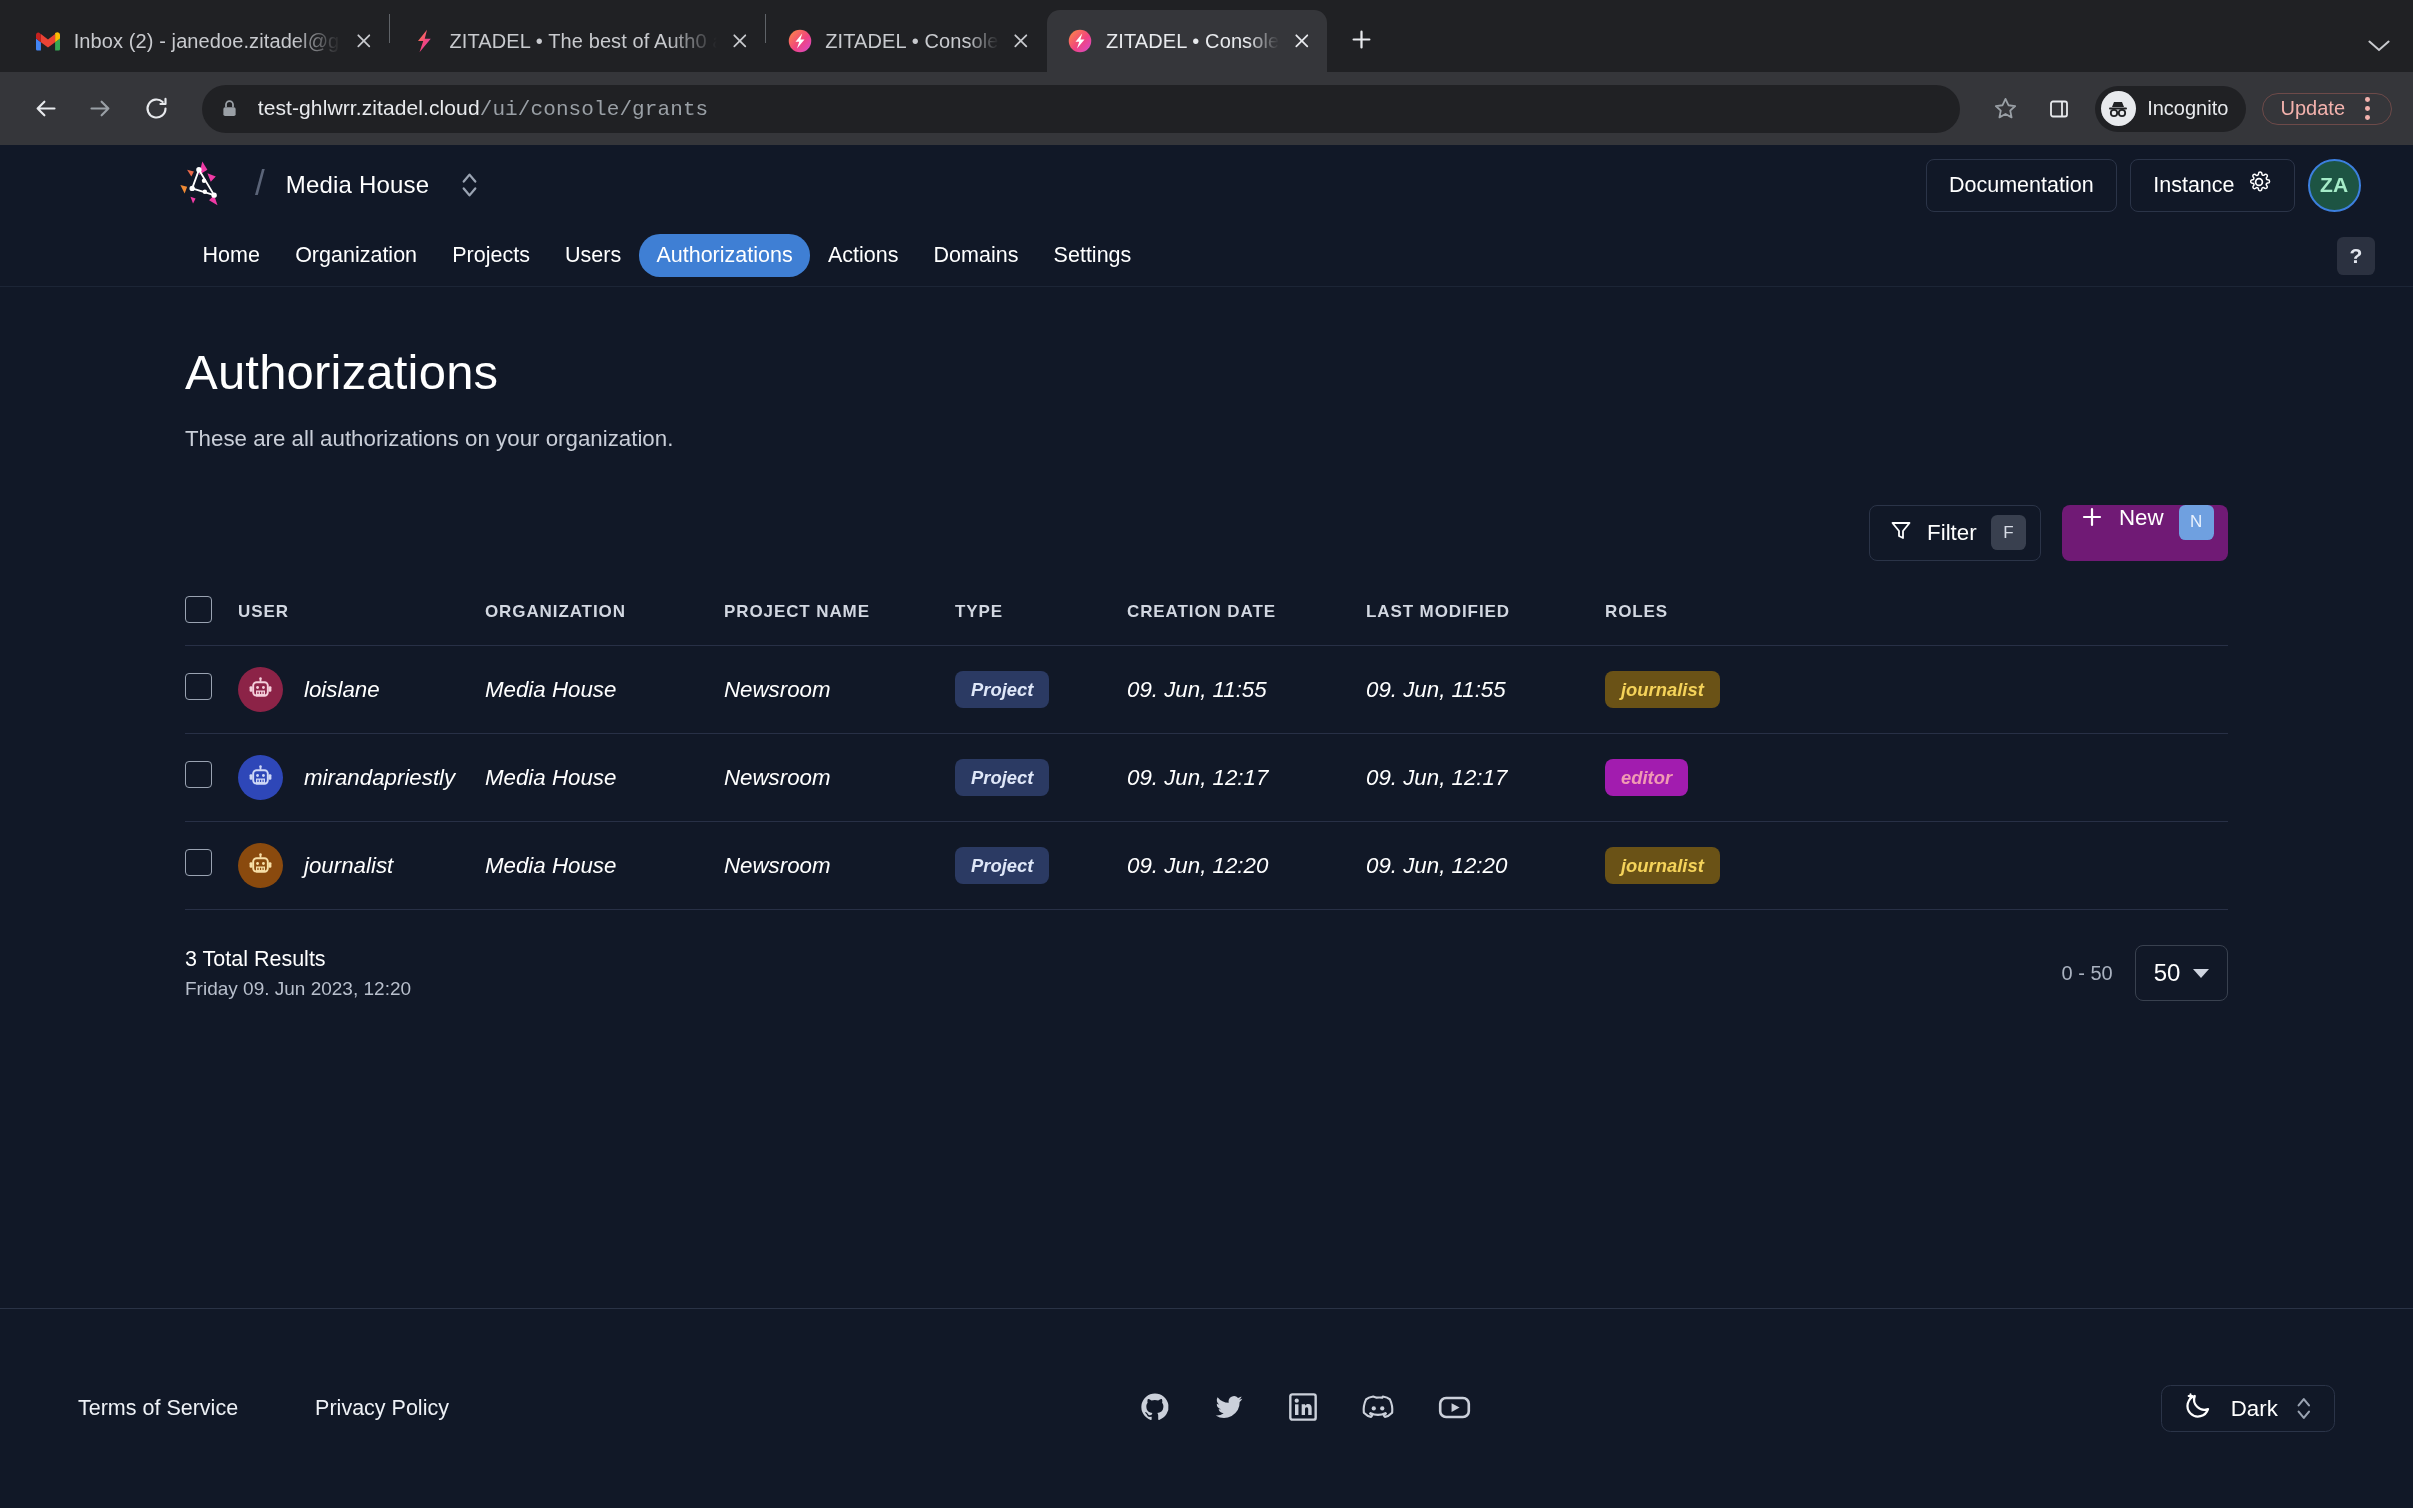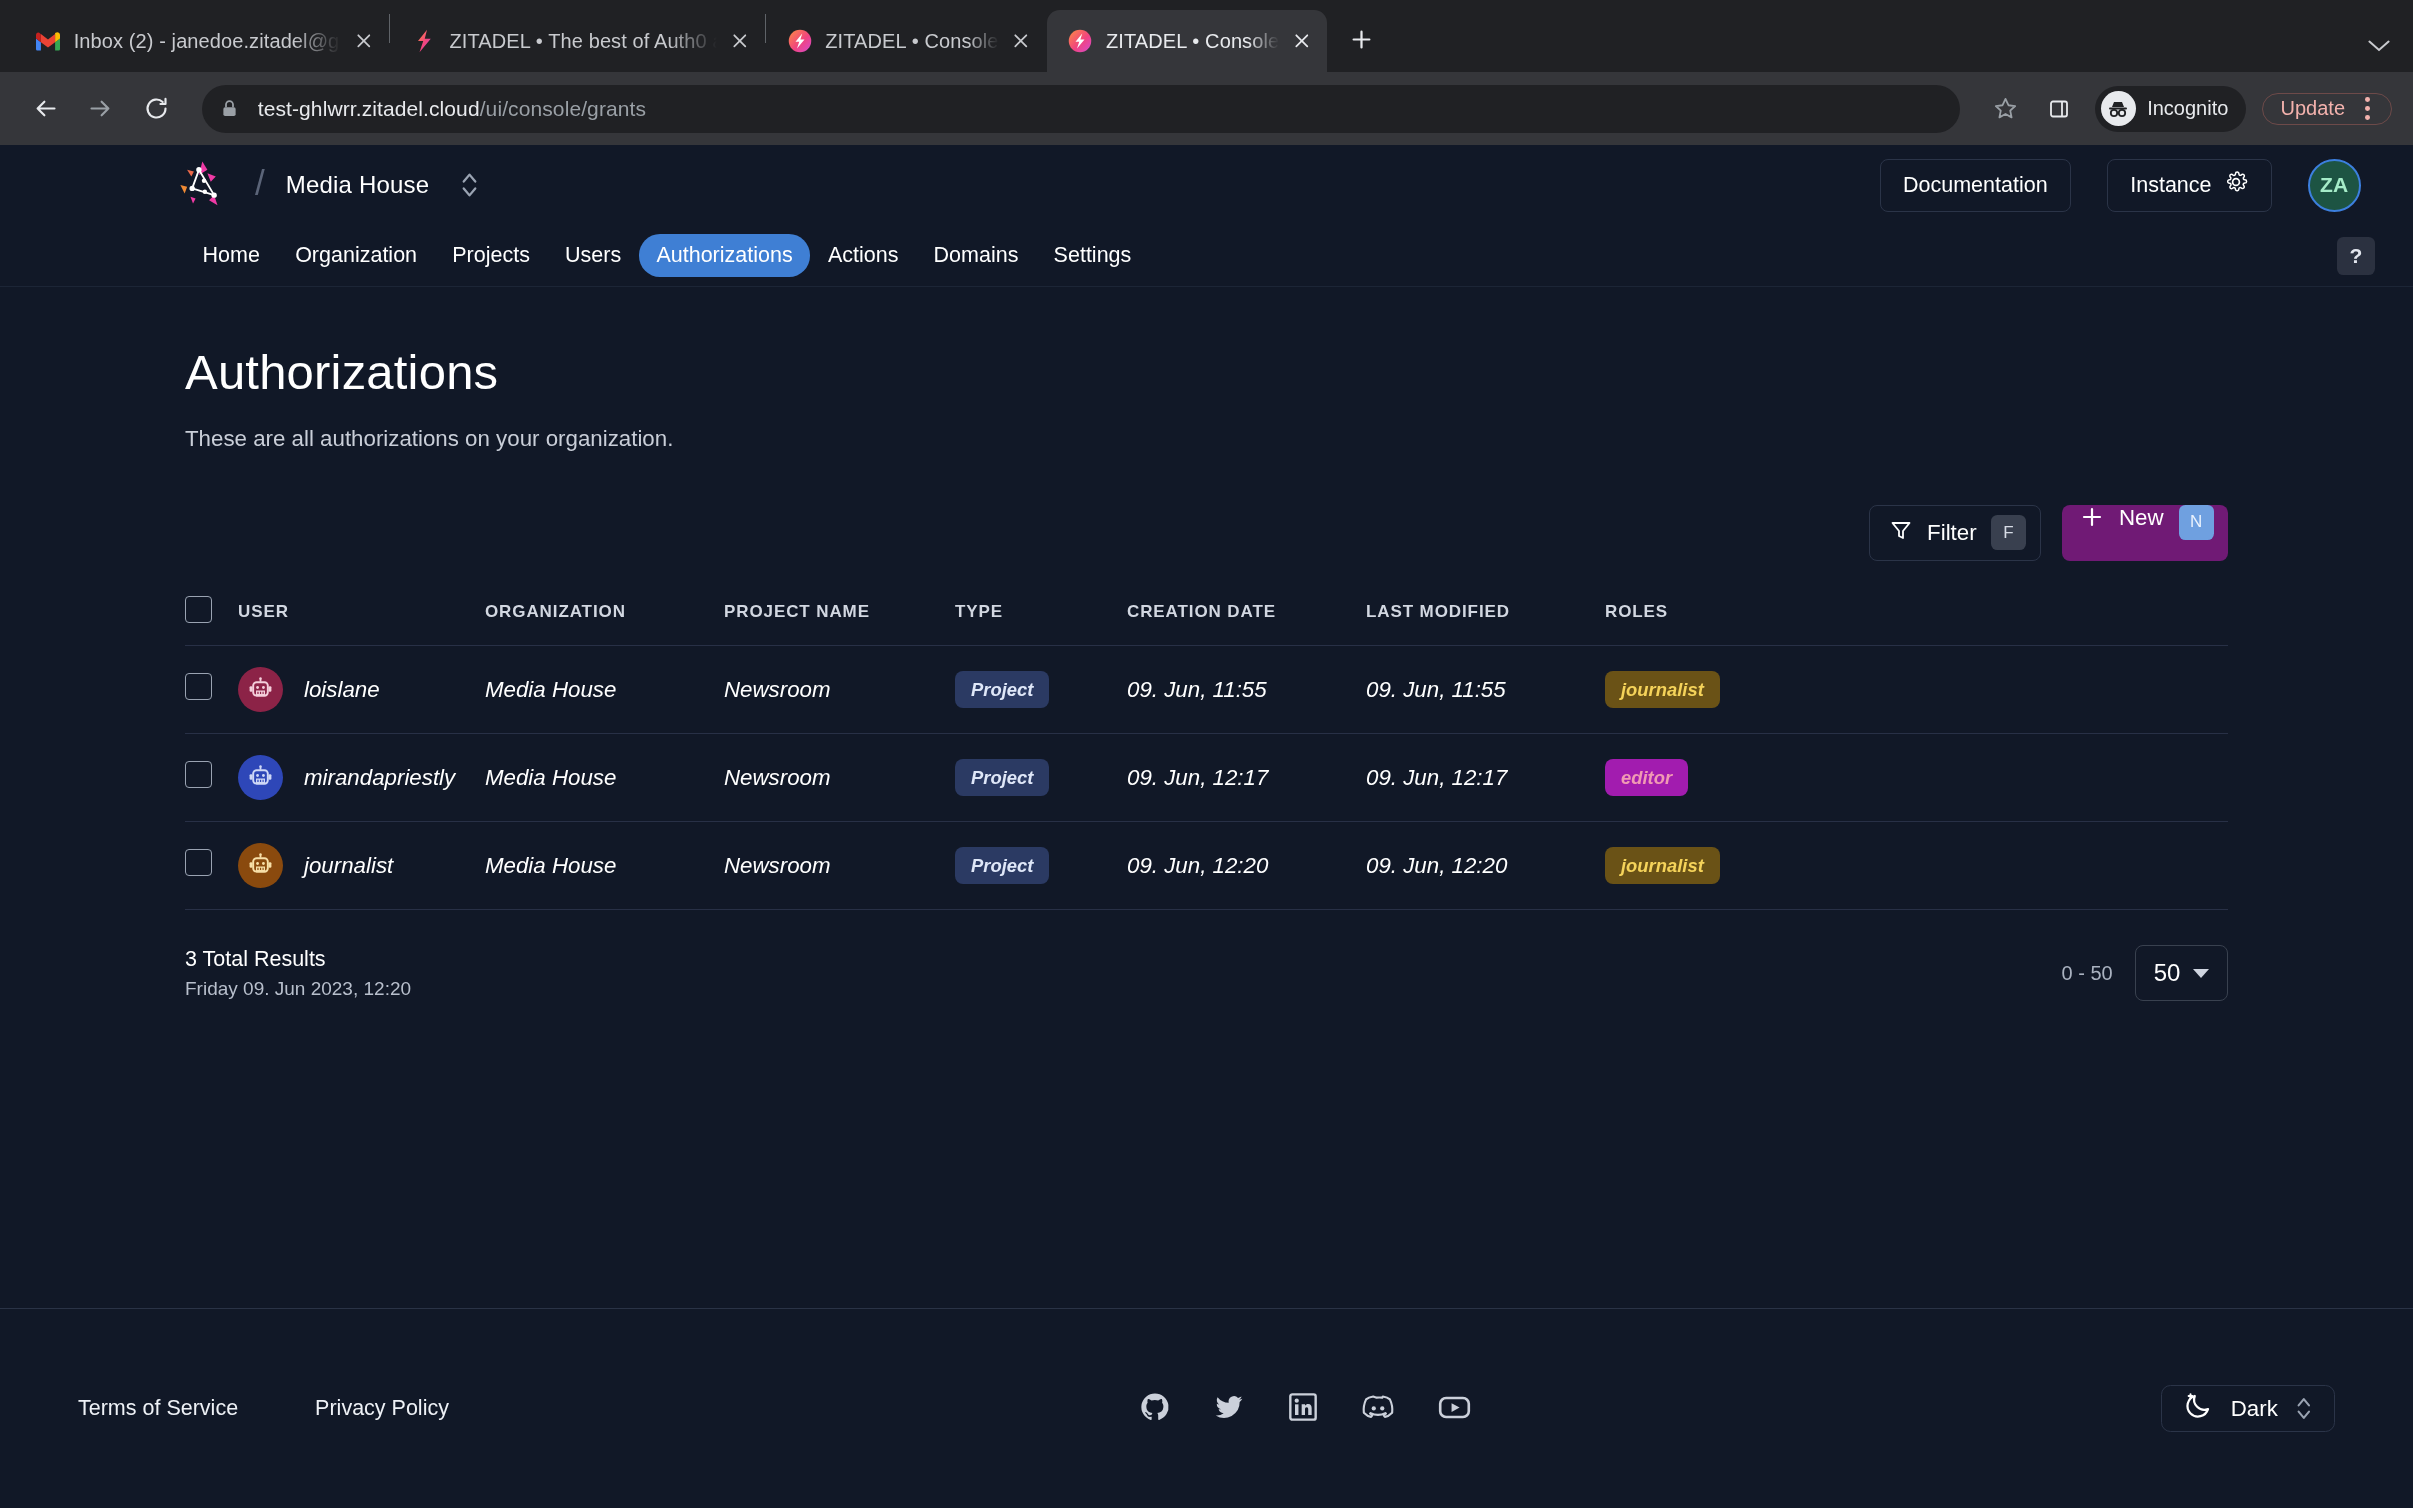--- a/index.html
+++ b/index.html
@@ -85,21 +85,21 @@
     color: #e8eaed;
   }
   .omnibox {
     flex: 1 1 auto; height: 48px; margin: 0 14.4px;
     background: #202124; border-radius: 24px;
     display: flex; align-items: center; padding: 0 17.6px;
     position: relative;
   }
   .omnibox .lock { margin-right: 17.6px; display:flex; align-items:center; }
   .url { font-size: 21px; color: #e8eaed; letter-spacing: 0.1px; white-space: nowrap; }
-  .url .dim { color: #9aa0a6; }
+  .url .dim { color: #9aa0a6; font-family: Liberation Mono, monospace; }
   .tb-right { display: flex; align-items: center; gap: 4.8px; }
   .star-btn { width: 49px; height: 49px; border-radius: 50%; display:flex; align-items:center; justify-content:center; }
   .sidepanel-btn { width: 49px; height: 49px; display:flex; align-items:center; justify-content:center; }
   .incognito-pill {
     height: 46px; border-radius: 23px; background: #202124;
     display: flex; align-items: center; gap: 11.2px;
     padding: 0 17.6px 0 6.4px; margin-left: 6.4px;
   }
   .incog-ava {
     width: 35px; height: 35px; border-radius: 50%; background: #e8eaed;
@@ -132,21 +132,21 @@
   }
   .brand { display: flex; align-items: center; padding-left: 185px; gap: 0; }
   .logo { width: 54px; height: 54px; margin-left: -8px; }
   .brand-slash { color: #5b6478; font-size: 35px; font-weight: 300; margin: 0 21px 0 24px; transform: translateY(-2.4px); }
   .org-name { color: #fff; font-size: 24px; letter-spacing: 0.2px; }
   .org-switch {
     margin-left: 25.5px; width: 29px; height: 35px;
     display: flex; flex-direction: column; align-items: center; justify-content: center; gap: 5.6px;
     color: #9aa3b2;
   }
-  .hdr-right { margin-left: auto; display: flex; align-items: center; gap: 36px; padding-right: 14.4px; }
+  .hdr-right { margin-left: auto; display: flex; align-items: center; gap: 13px; padding-right: 14.4px; }
   .ghost-btn {
     height: 53px; border: 0.8px solid #2b3448; border-radius: 8px;
     color: #fff; font-size: 21.5px;
     display: flex; align-items: center; gap: 12.8px;
     padding: 0 22.3px;
     background: transparent;
   }
   .avatar-za {
     width: 53px; height: 53px; border-radius: 50%;
     background: #1d5443; border: 2.4px solid #3c7fde;

